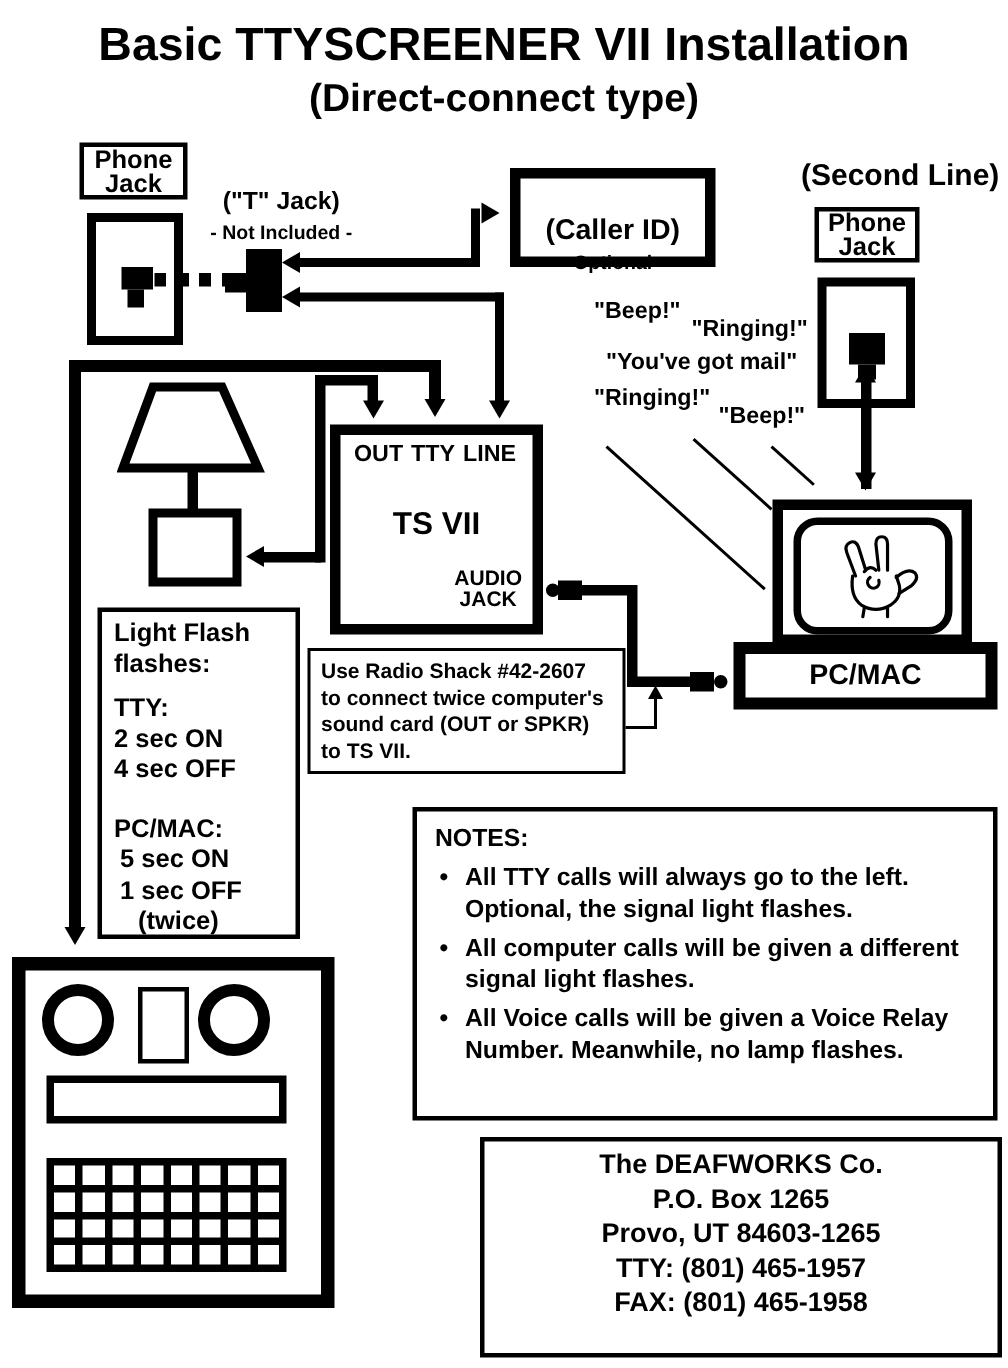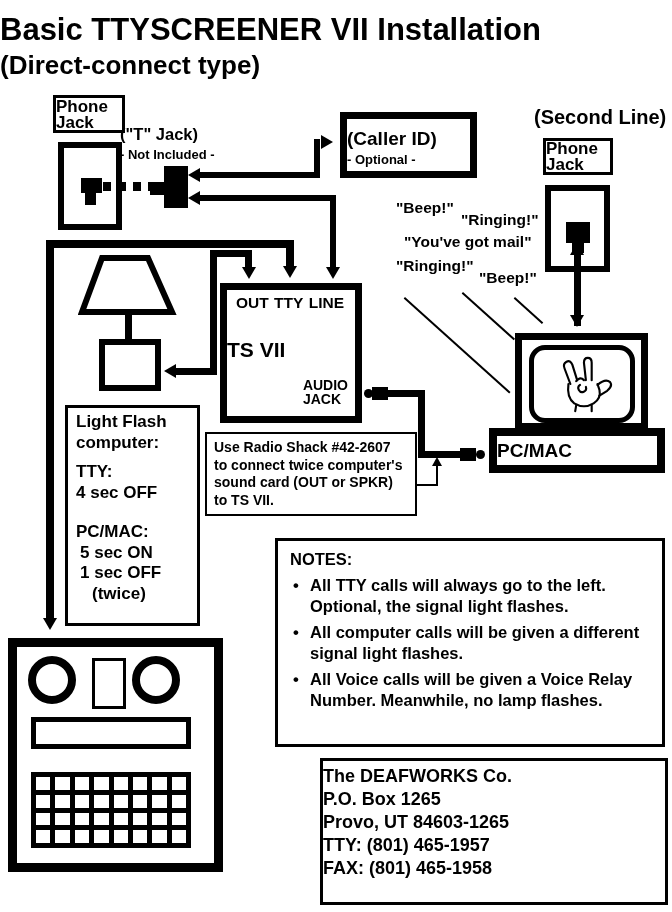--- a/index.html
+++ b/index.html
@@ -16,21 +16,21 @@
   .blk { position: absolute; background:#000; }
   .ah  { position: absolute; width:0; height:0; border:solid transparent; }
   .ah.down  { border-width:12px 7px 0 7px; border-top-color:#000; }
   .ah.up    { border-width:0 7px 12px 7px; border-bottom-color:#000; }
   .ah.left  { border-width:7px 12px 7px 0; border-right-color:#000; }
   .ah.right { border-width:7px 0 7px 12px; border-left-color:#000; }
   .ah.sm    { border-width:0 5px 9px 5px; }
   .diag { position:absolute; height:2px; background:#000; transform: rotate(42deg); transform-origin: 0 0; }
   .dash { position:absolute; height:9px;
           background: repeating-linear-gradient(90deg,#000 0 8px,transparent 8px 15px); }
-  .center { }
+  .center { text-align:center; }
   
   .note-item { position:relative; padding-left:20px; margin-top:5px; }
   .note-item::before { content:"\2022"; position:absolute; left:3px; }
   
   #kb { display:grid; grid-template-columns:repeat(8,1fr); grid-template-rows:repeat(4,1fr);
         gap:5px; padding:5px; background:#000; }
   #kb .key { background:#fff; }
 </style>
 </head>
 <body>
@@ -53,21 +53,21 @@
   <div class="blk" style="left:164px;top:166px;width:24px;height:42px;"></div>
   <div class="lbl center" style="left:120px;top:125px;width:135px;font-size:16.5px;">("T" Jack)</div>
   <div class="lbl center" style="left:120px;top:147px;width:135px;font-size:13px;">- Not Included -</div>
 
   <div class="ln" style="left:199px;top:172px;width:117px;height:6px;"></div>
   <div class="ln" style="left:314px;top:139px;width:6px;height:39px;"></div>
   <div class="ah left" style="left:188px;top:168px;"></div>
   <div class="ah right" style="left:321px;top:135px;"></div>
 
   <div class="box center" style="left:340px;top:112px;width:137px;height:66px;border-width:7px;">
-    <div style="font-size:19px;margin-top:9px;">(Caller ID)</div>
+    <div style="font-size:19px;margin-top:24px;">(Caller ID)</div>
     <div style="font-size:13px;margin-top:2px;">- Optional -</div>
   </div>
 
   <div class="ln" style="left:199px;top:195px;width:137px;height:6px;"></div>
   <div class="ln" style="left:330px;top:195px;width:6px;height:73px;"></div>
   <div class="ah left" style="left:188px;top:191px;"></div>
   <div class="ah down" style="left:326px;top:267px;"></div>
 
   <div class="lbl" style="left:534px;top:106px;font-size:20px;">(Second Line)</div>
   <div class="box center" style="left:543px;top:138px;width:70px;height:37px;font-size:17px;line-height:16px;">
@@ -126,22 +126,23 @@
   <div class="blk" style="left:364px;top:389px;width:9px;height:9px;border-radius:50%;"></div>
   <div class="blk" style="left:372px;top:387px;width:16px;height:13px;"></div>
   <div class="ln" style="left:386px;top:390px;width:36px;height:7px;"></div>
   <div class="ln" style="left:418px;top:390px;width:7px;height:68px;"></div>
   <div class="ln" style="left:418px;top:451px;width:42px;height:7px;"></div>
   <div class="blk" style="left:460px;top:448px;width:16px;height:13px;"></div>
   <div class="blk" style="left:476px;top:450px;width:9px;height:9px;border-radius:50%;"></div>
 
   <div class="box" style="left:65px;top:405px;width:135px;height:221px;padding:4px 0 0 8px;font-size:17px;line-height:20.5px;">
     <div>Light Flash</div>
-    <div>computer:</div>
+    <div>flashes:</div>
     <div style="margin-top:9px;">TTY:</div>
+    <div>2 sec ON</div>
     <div>4 sec OFF</div>
     <div style="margin-top:19px;">PC/MAC:</div>
     <div style="padding-left:4px;">5 sec ON</div>
     <div style="padding-left:4px;">1 sec OFF</div>
     <div style="padding-left:16px;">(twice)</div>
   </div>
 
   <div class="box" style="left:205px;top:432px;width:212px;height:84px;border-width:2px;padding:5px 0 0 7px;font-size:14px;line-height:17.5px;">
     <div>Use Radio Shack #42-2607</div>
     <div>to connect twice computer's</div>

